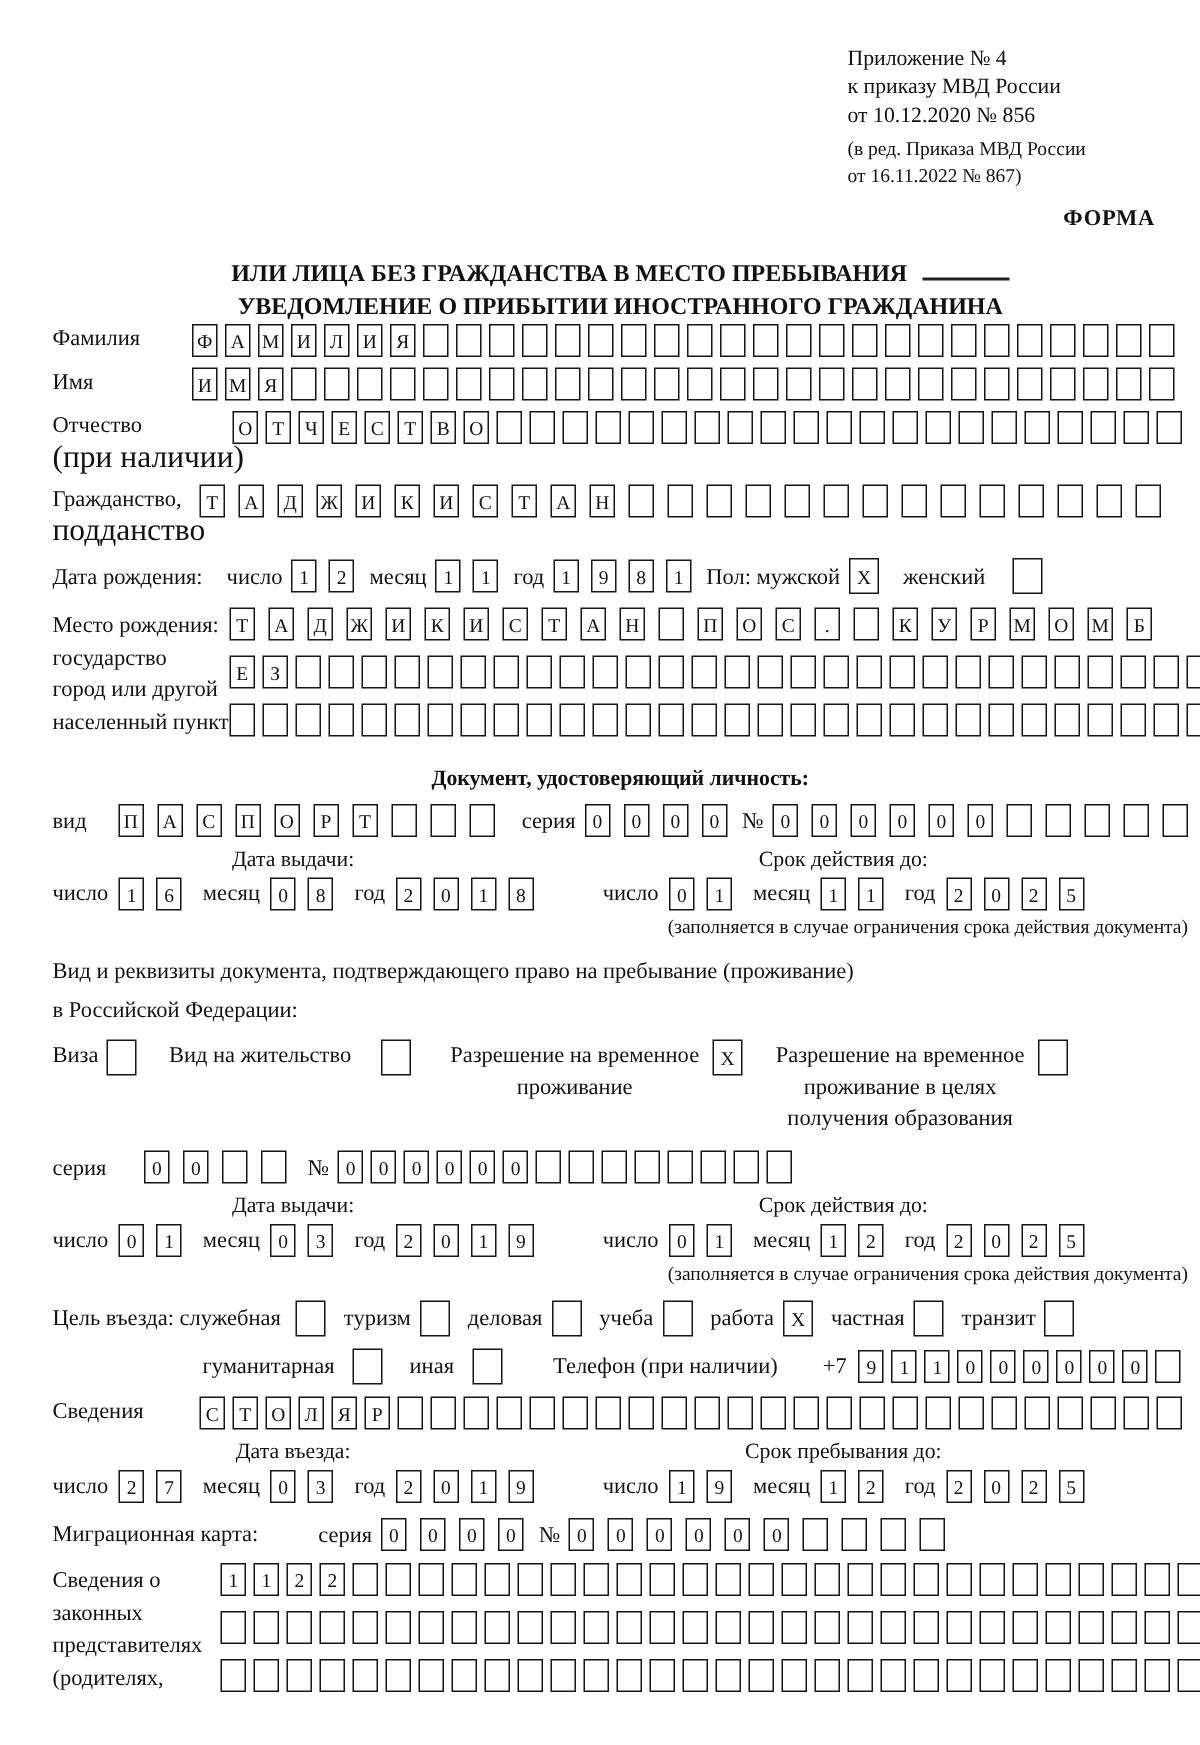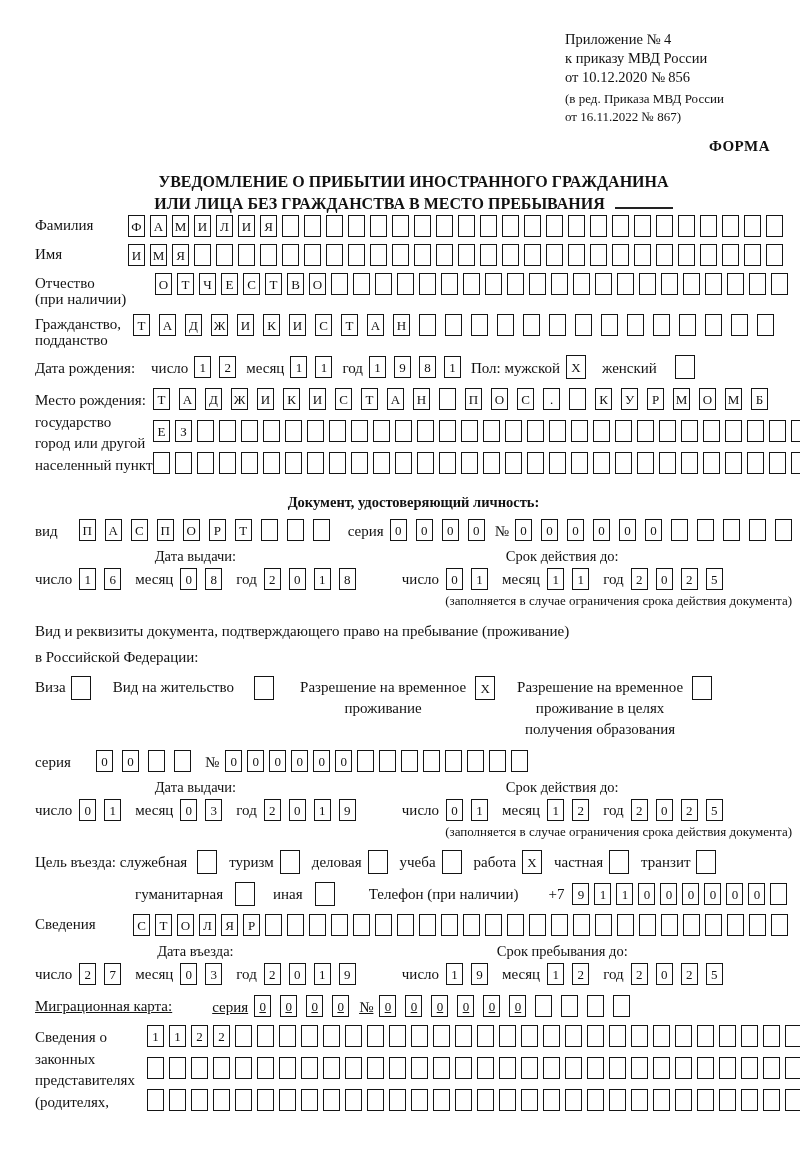--- a/index.html
+++ b/index.html
@@ -23,21 +23,21 @@
   .boxes.sp{gap:9px;}
   .boxes.dt{gap:8px;}
   .cell{box-sizing:border-box;flex:0 0 17px;width:17px;height:22px;border:1.6px solid #151515;
         display:inline-flex;align-items:center;justify-content:center;
         font-size:13px;line-height:1;font-family:"Liberation Serif",serif;background:#fff;}
   .boxes.chk .cell{flex-basis:20px;width:20px;height:24px;}
 
   .row{display:flex;align-items:flex-start;margin-bottom:7px;}
   .lbl{flex:0 0 auto;padding-top:2px;}
   .w93{width:93px;} .w120{width:120px;} .w98{width:98px;} .w118{width:118px;} .w112{width:112px;}
-  .sub{font-size:15px;margin-top:-4px;margin-bottom:6px;}
+  .sub{font-size:21px;margin-top:-4px;margin-bottom:6px;}
 
   .inlbl{padding-top:2px;margin:0 6px 0 10px;}
   .inlbl.first{margin-left:0;}
   .gap-l{margin-left:16px;}
 
   .lblcol div{line-height:21.5px;}
   .multirow .rows > .boxes{display:flex;margin-bottom:10px;}
 
   .center-bold{text-align:center;font-weight:bold;font-size:14.5px;margin:10px 0 8px 0;}
 
@@ -70,22 +70,22 @@
   <div class="hdr-block">
     <div class="app-line">Приложение № 4</div>
     <div class="app-line">к приказу МВД России</div>
     <div class="app-line">от 10.12.2020 № 856</div>
     <div class="ed-line ed-first">(в ред. Приказа МВД России</div>
     <div class="ed-line">от 16.11.2022 № 867)</div>
   </div>
   <div class="forma">ФОРМА</div>
 
   <div class="title">
+    <div><span>ИЛИ ЛИЦА БЕЗ ГРАЖДАНСТВА В МЕСТО ПРЕБЫВАНИЯ</span><span class="uline"></span></div>
     <div>УВЕДОМЛЕНИЕ О ПРИБЫТИИ ИНОСТРАННОГО ГРАЖДАНИНА</div>
-    <div><span>ИЛИ ЛИЦА БЕЗ ГРАЖДАНСТВА В МЕСТО ПРЕБЫВАНИЯ</span><span class="uline"></span></div>
   </div>
 
 
   <div class="row">
     <span class="lbl w93">Фамилия</span>
     <span class="boxes">
         <span class="cell">Ф</span>
         <span class="cell">А</span>
         <span class="cell">М</span>
         <span class="cell">И</span>
@@ -684,21 +684,21 @@
         <span class="boxes dt">
             <span class="cell">2</span>
             <span class="cell">0</span>
             <span class="cell">2</span>
             <span class="cell">5</span>
           </span>
       </div>
     </div>
   </div>
 
-  <div class="row" style="align-items:center;margin-top:10px;text-decoration:underline;">
+  <div class="row" style="align-items:center;margin-top:10px;">
     <span>Миграционная карта:</span>
     <span class="inlbl" style="margin-left:40px;">серия</span>
     <span class="boxes sp">
         <span class="cell">0</span>
         <span class="cell">0</span>
         <span class="cell">0</span>
         <span class="cell">0</span>
       </span>
     <span class="inlbl">№</span>
     <span class="boxes sp">

